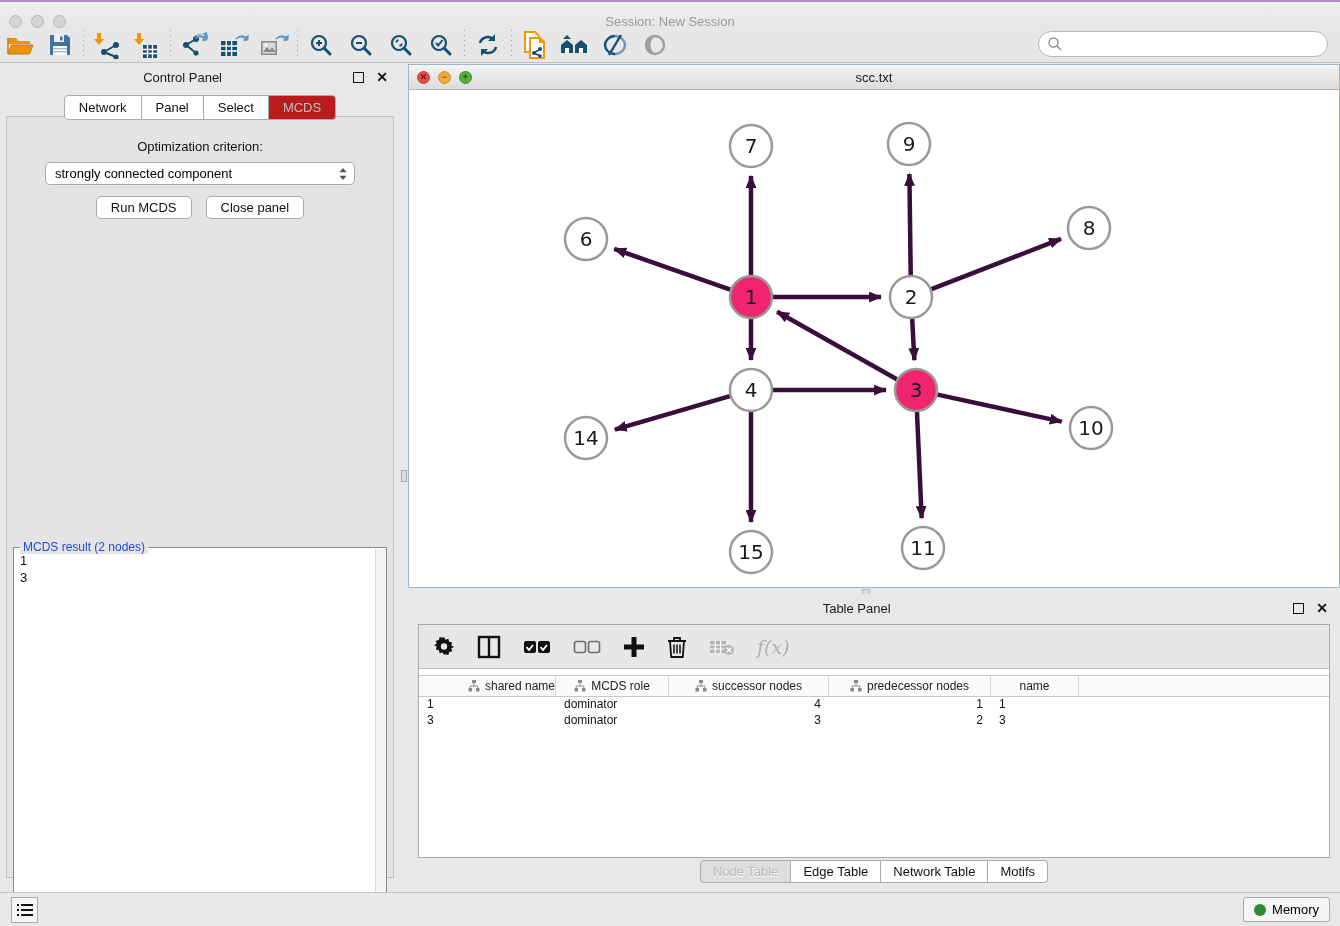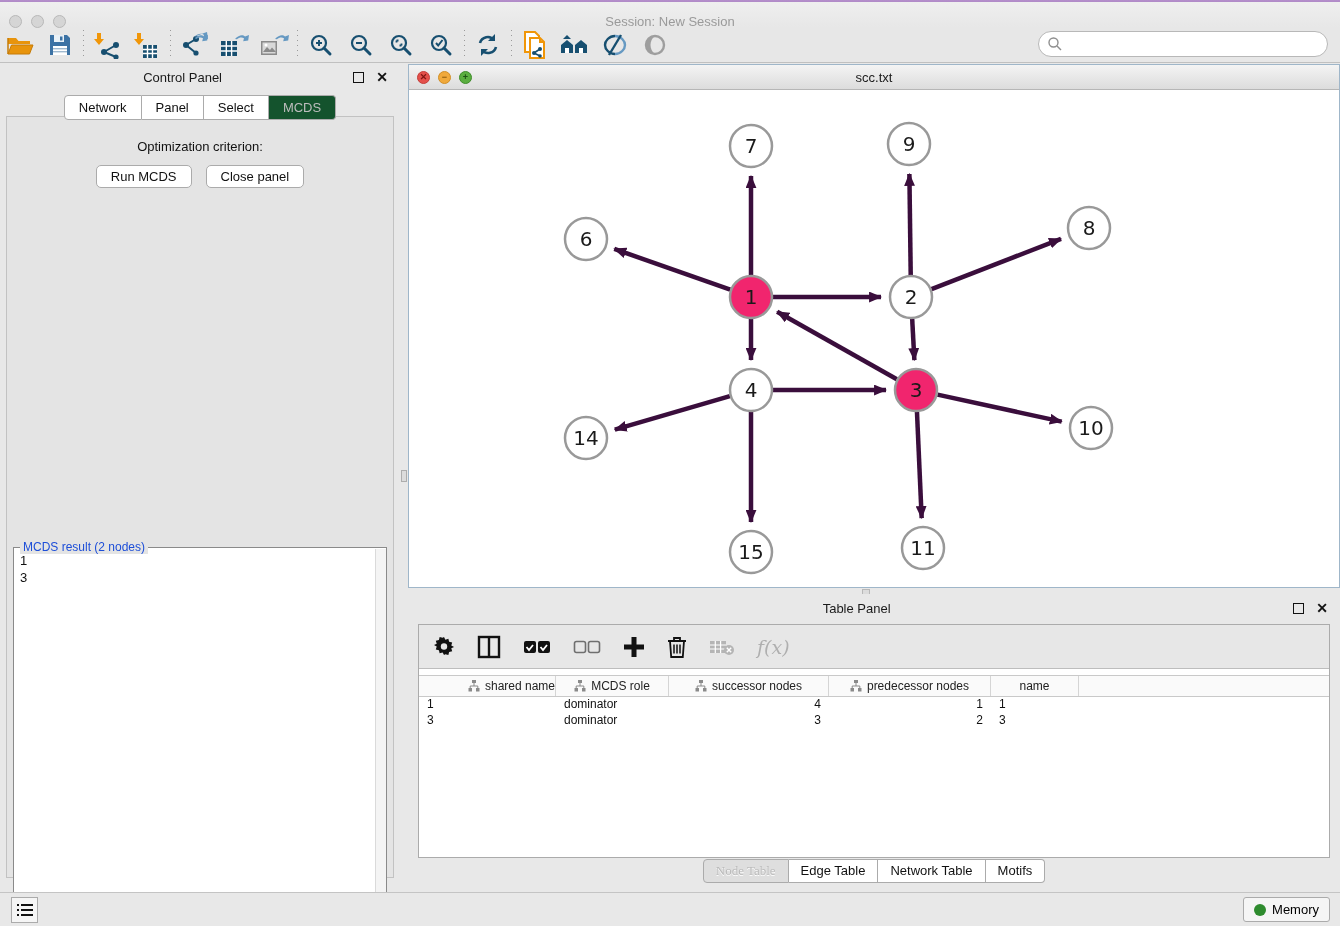--- a/index.html
+++ b/index.html
@@ -38,21 +38,21 @@
   .panel-header { height:28px; display:flex; align-items:center; padding:0 12px;text-align:center; }
   .panel-title { font-size:13px; color:#1a1a1a; flex:1; }
   .float-box { width:11px; height:11px; border:1.6px solid #111; margin-right:12px; }
   .close-x { font-size:14px; font-weight:bold; color:#111; }
   .cp-tabs { position:absolute; left:0; top:32px; width:100%; display:flex;
     justify-content:center; z-index:3; }
   .tab { font-size:13px; padding:4px 14px; background:#fff;
     border:1px solid #ABABAB; border-left:none; color:#111; }
   .tab:first-child { border-left:1px solid #ABABAB; border-radius:4px 0 0 4px; }
   .tab:last-child { border-radius:0 4px 4px 0; }
-  .tab.active { background:#14532d; color:#BDBDBD; }
+  .tab.active { background:#b91c1c; color:#BDBDBD; }
   .cp-body { position:absolute; left:6px; top:53px; width:388px; height:762px;
     background:#E4E4E4; border:1px solid #C2C2C2; }
   .opt-label { text-align:center; margin-top:22px; font-size:13px; color:#111; }
   .opt-select { margin:8px auto 0; width:310px; height:23px; background:#fff;
     border:1px solid #ABABAB; border-radius:5px; display:flex; align-items:center;
     padding:0 6px 0 9px; font-size:13px; }
   .opt-select span { flex:1; }
   .cp-buttons { display:flex; justify-content:center; gap:14px; margin-top:11px; }
   .btn { height:23px; padding:0 14px; background:#fff; border:1px solid #ABABAB;
     border-radius:5px; font-size:13px; display:flex; align-items:center; color:#111; }
@@ -99,21 +99,21 @@
   .tp-hrow { display:flex; height:22px; margin-top:6px;
     border-top:1px solid #C9C9C9; border-bottom:1px solid #C9C9C9; background:#FAFAFA; }
   .tp-hcell { display:flex; align-items:center; justify-content:center; gap:5px;
     font-size:12px; color:#222; border-right:1px solid #D5D5D5; height:100%; }
   .tp-row { display:flex; height:16px; font-size:12px; color:#111; }
   .tp-cell { padding:0 8px; overflow:hidden; white-space:nowrap; }
   .tp-tabs { position:absolute; left:0; bottom:5px; width:100%; display:flex;
     justify-content:center; }
   .tp-tab { font-size:13px; padding:3px 12px; background:#fff;
     border:1px solid #ABABAB; border-left:none; color:#111; }
-  .tp-tab:first-child { border-left:1px solid #ABABAB; border-radius:4px 0 0 4px;font-family:Liberation Serif, serif; }
+  .tp-tab:first-child { border-left:1px solid #ABABAB; border-radius:4px 0 0 4px; }
   .tp-tab:last-child { border-radius:0 4px 4px 0; }
   .tp-tab.active { background:#DEDEDE; color:#B9B9B9;
     text-shadow:0 1px 0 #fff; }
 
   
   .status-bar { position:absolute; left:0; top:892px; width:1340px; height:34px;
     background:#E8E8E8; border-top:1px solid #C4C4C4; }
   .list-btn { position:absolute; left:11px; top:4px; width:27px; height:26px;
     background:#F5F5F5; border:1px solid #ABABAB; display:flex; align-items:center;
     justify-content:center; }
@@ -295,20 +295,27 @@
     <span class="close-x">✕</span>
   </div>
   <div class="cp-tabs" id="cp-tabs">
       <div class="tab">Network</div>
       <div class="tab">Panel</div>
       <div class="tab">Select</div>
       <div class="tab active">MCDS</div>
     </div>
   <div class="cp-body">
     <div class="opt-label">Optimization criterion:</div>
+    <div class="opt-select">
+      <span>strongly connected component</span>
+      <svg width="10" height="14" viewBox="0 0 10 14">
+          <path d="M5 1l3.6 4.2H1.4z" fill="#555"></path>
+          <path d="M5 13L1.4 8.8h7.2z" fill="#555"></path>
+        </svg>
+    </div>
     <div class="cp-buttons">
       <div class="btn">Run MCDS</div>
       <div class="btn">Close panel</div>
     </div>
     <div class="mcds-fieldset">
       <span class="mcds-legend">MCDS result (2 nodes)</span>
       <div class="mcds-text" id="mcds-lines">
           <div>1</div>
           <div>3</div>
         </div>

